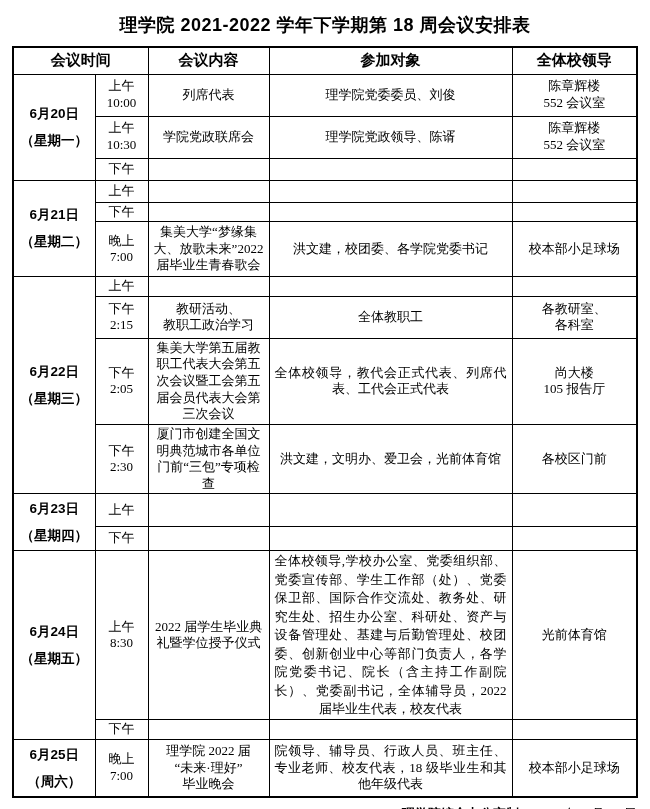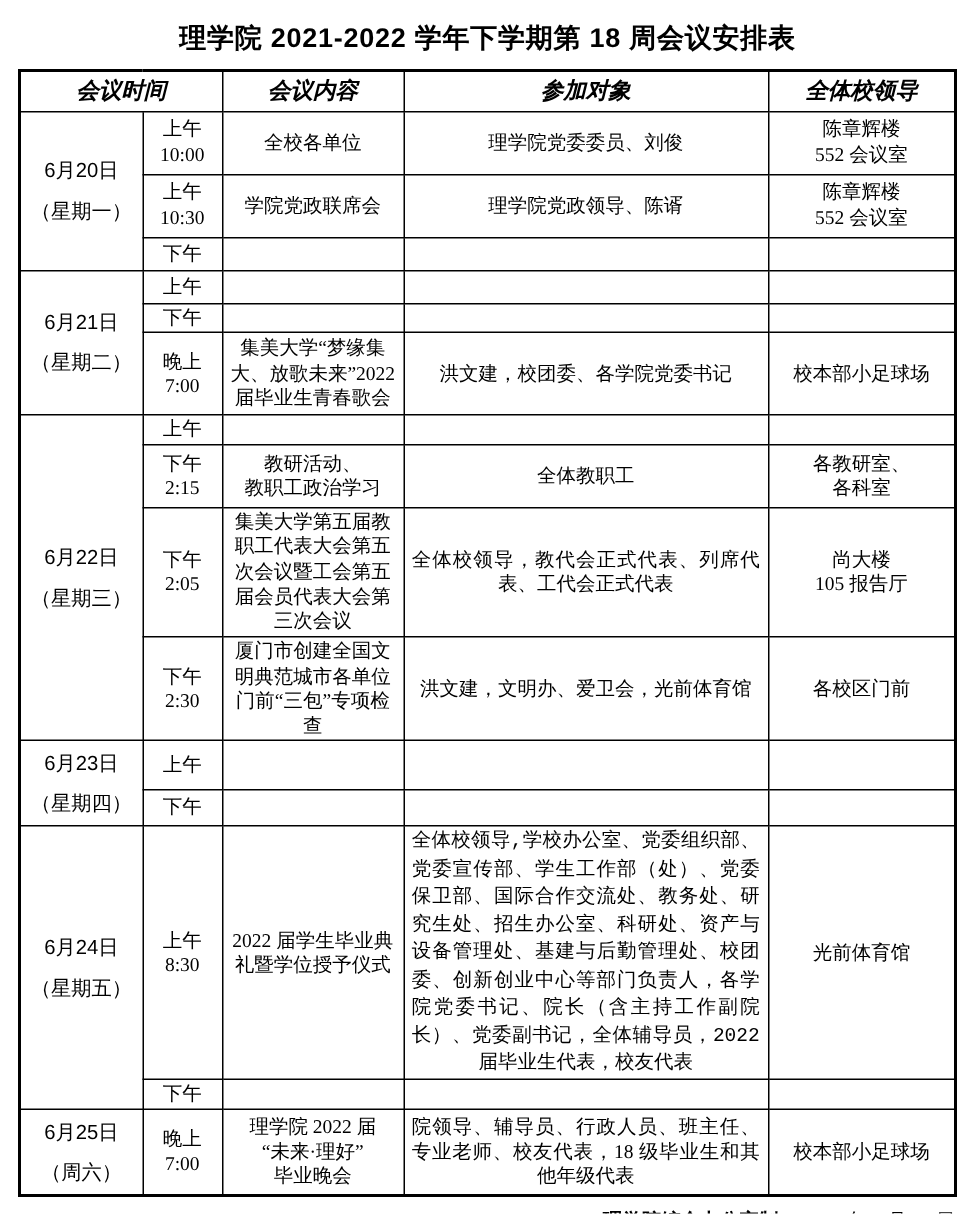--- a/index.html
+++ b/index.html
@@ -32,43 +32,42 @@
   col.c-loc { width: 125px; }
   th, td { border: 1px solid #000; }
   th {
     font-family: "Liberation Sans", "DejaVu Sans", sans-serif;
     font-size: 15px;
     font-weight: 700;
     height: 27px;
     text-align: center;
     vertical-align: middle;
     padding: 2px;
-    font-style: italic;
   }
   td {
     font-size: 13px;
     line-height: 1.28;
     text-align: center;
     vertical-align: middle;
     white-space: pre-line;
     padding: 1px 3px;
     overflow: hidden;
   }
   td.date {
     font-family: "Liberation Sans", "DejaVu Sans", sans-serif;
-    font-weight: 400;
+    font-weight: 700;
     font-size: 13.5px;
     line-height: 2.0;
   }
   td.just {
     text-align: justify;
     text-align-last: center;
     padding: 1px 5px;
   }
-  td.tall { line-height: 1.42; font-family: Liberation Mono, monospace; }
+  td.tall { line-height: 1.42; }
   tr.rh42 { height: 42px; }
   tr.rh22 { height: 22px; }
   tr.rh18 { height: 18px; }
   tr.rh55 { height: 55px; }
   tr.rh78 { height: 78px; }
   tr.rh68 { height: 68px; }
   tr.rh26 { height: 26px; }
   tr.rh169 { height: 169px; }
   tr.rh50 { height: 50px; }
   .footer {
@@ -105,21 +104,21 @@
         <th>会议内容</th>
         <th>参加对象</th>
         <th>全体校领导</th>
       </tr>
 
       <tr class="rh42">
         <td class="date" rowspan="3">6月20日
 （星期一）</td>
         <td>上午
 10:00</td>
-        <td>全校各单位</td>
+        <td>列席代表</td>
         <td>理学院党委委员、刘俊</td>
         <td>陈章辉楼
 552 会议室</td>
       </tr>
       <tr class="rh42">
         <td>上午
 10:30</td>
         <td>学院党政联席会</td>
         <td>理学院党政领导、陈谞</td>
         <td>陈章辉楼

